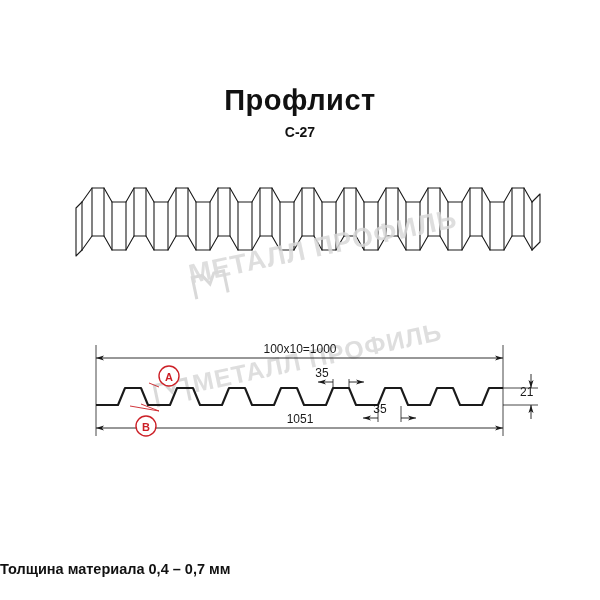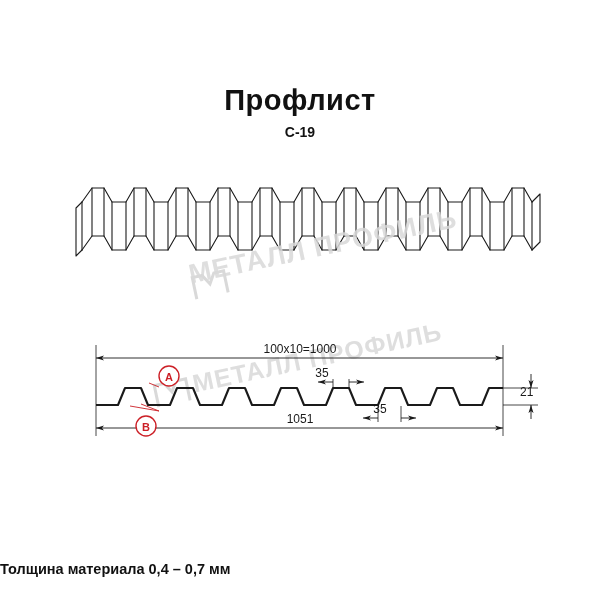--- a/index.html
+++ b/index.html
@@ -89,21 +89,21 @@
     pointer-events: none;
     user-select: none;
   }
 </style>
 </head>
 <body>
 
 <div class="page">
 
   <div class="title">Профлист</div>
-  <div class="subtitle">С-19</div>
+  <div class="subtitle">С-27</div>
 
   <svg class="svg-layer" width="600" height="600" viewBox="0 0 600 600">
     <g fill="none" stroke="#1a1a1a" stroke-width="1.1" stroke-linejoin="round" stroke-linecap="round">
 
       <path d="M82,170 L92,156 L104,156 L112,170 L126,170 L134,156 L146,156 L154,170 L168,170 L176,156 L188,156 L196,170 L210,170 L218,156 L230,156 L238,170 L252,170 L260,156 L272,156 L280,170 L294,170 L302,156 L314,156 L322,170 L336,170 L344,156 L356,156 L364,170 L378,170 L386,156 L398,156 L406,170 L420,170 L428,156 L440,156 L448,170 L462,170 L470,156 L482,156 L490,170 L504,170 L512,156 L524,156 L532,170"></path>
 
       <path d="M82,218 L92,204 L104,204 L112,218 L126,218 L134,204 L146,204 L154,218 L168,218 L176,204 L188,204 L196,218 L210,218 L218,204 L230,204 L238,218 L252,218 L260,204 L272,204 L280,218 L294,218 L302,204 L314,204 L322,218 L336,218 L344,204 L356,204 L364,218 L378,218 L386,204 L398,204 L406,218 L420,218 L428,204 L440,204 L448,218 L462,218 L470,204 L482,204 L490,218 L504,218 L512,204 L524,204 L532,218"></path>
 
       <path d="M82,170 L82,218"></path>
       <path d="M92,156 L92,204"></path>

